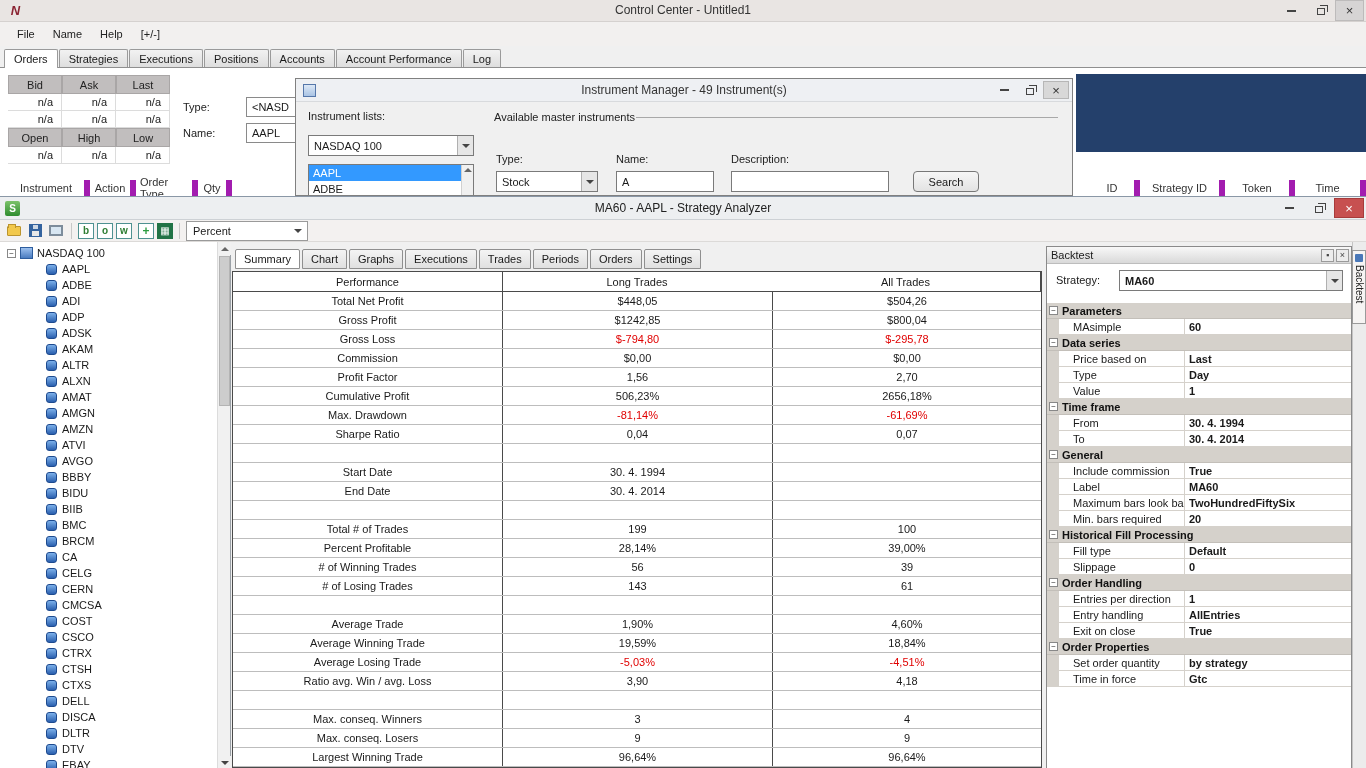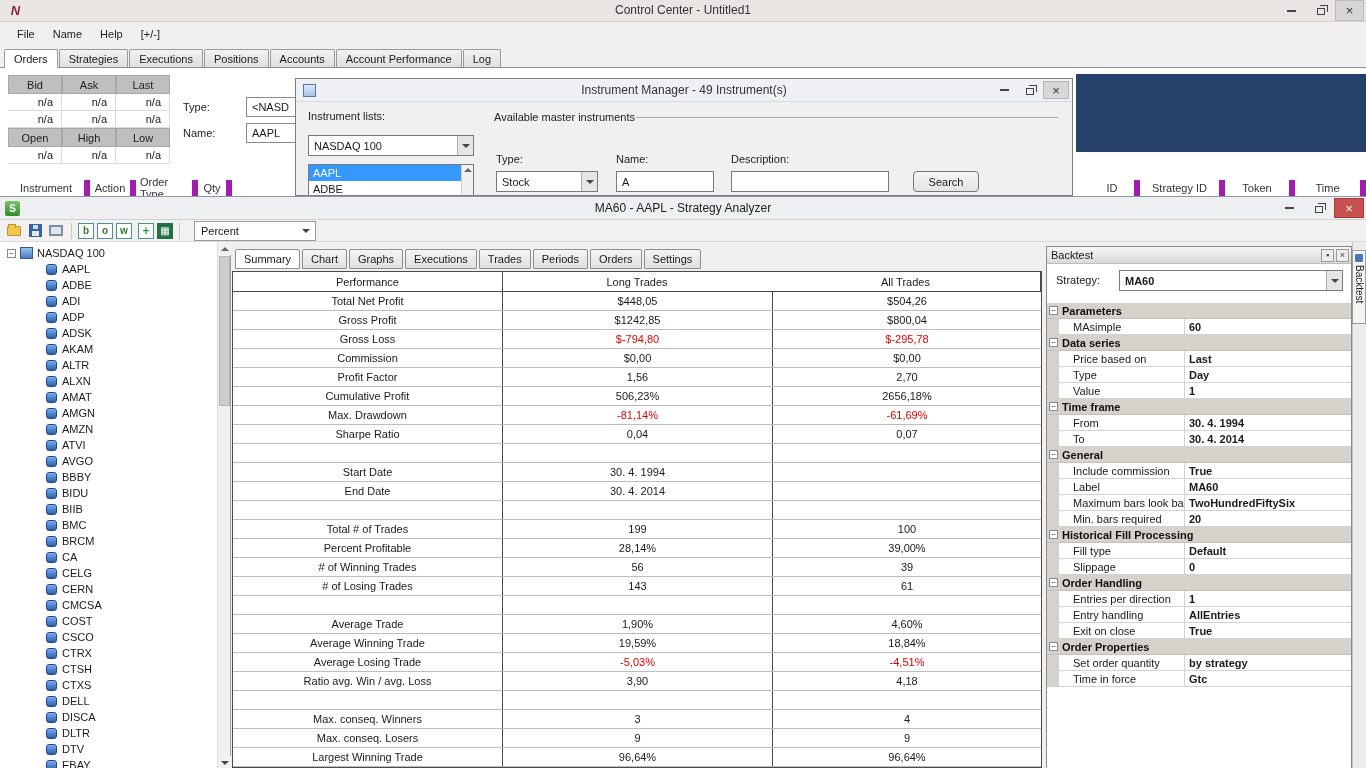--- a/index.html
+++ b/index.html
@@ -111,21 +111,21 @@
   .ic-save { width:13px; height:13px; background:#35639e; position:relative; }
   .ic-save::before { content:""; position:absolute; left:3px; bottom:1px; width:7px; height:5px; background:#e8e8e8; }
   .ic-save::after { content:""; position:absolute; left:4px; top:1px; width:5px; height:4px; background:#cfd8e4; }
   .ic-screen { width:14px; height:11px; border:2px solid #7d8c9b; background:#d8e6f2; }
   .ltr-btn { width:16px; height:16px; background:#fff; border:1px solid #4f9191; color:#2e7d32;
              font-weight:bold; font-size:10px; display:flex; align-items:center; justify-content:center; }
   .ic-add { width:16px; height:16px; background:#fff; border:1px solid #4f9191; color:#2e9d42;
             font-weight:bold; font-size:12px; display:flex; align-items:center; justify-content:center; }
   .ic-excel { width:16px; height:16px; background:#217346; color:#fff; font-size:10px;
               display:flex; align-items:center; justify-content:center; }
-  .tb-combo { margin-left:8px; width:122px; height:20px; background:#fff; border:1px solid #9a9a9a;
+  .tb-combo { width:122px; height:20px; background:#fff; border:1px solid #9a9a9a;
               display:flex; align-items:center; padding-left:6px; }
   .tb-combo .arr-down { margin-left:auto; margin-right:5px; }
 
   .sa-body { position:absolute; left:0; top:45px; width:1366px; height:527px; }
 
   .tree { position:absolute; left:0; top:0; width:231px; height:527px; background:#fff;
           border-right:1px solid #9aa0a6; }
   .tree-root { display:flex; align-items:center; gap:4px; padding:5px 0 2px 7px; }
   .exp-box { width:9px; height:9px; border:1px solid #888; background:#fff; font-size:8px; line-height:7px;
              text-align:center; color:#333; }

